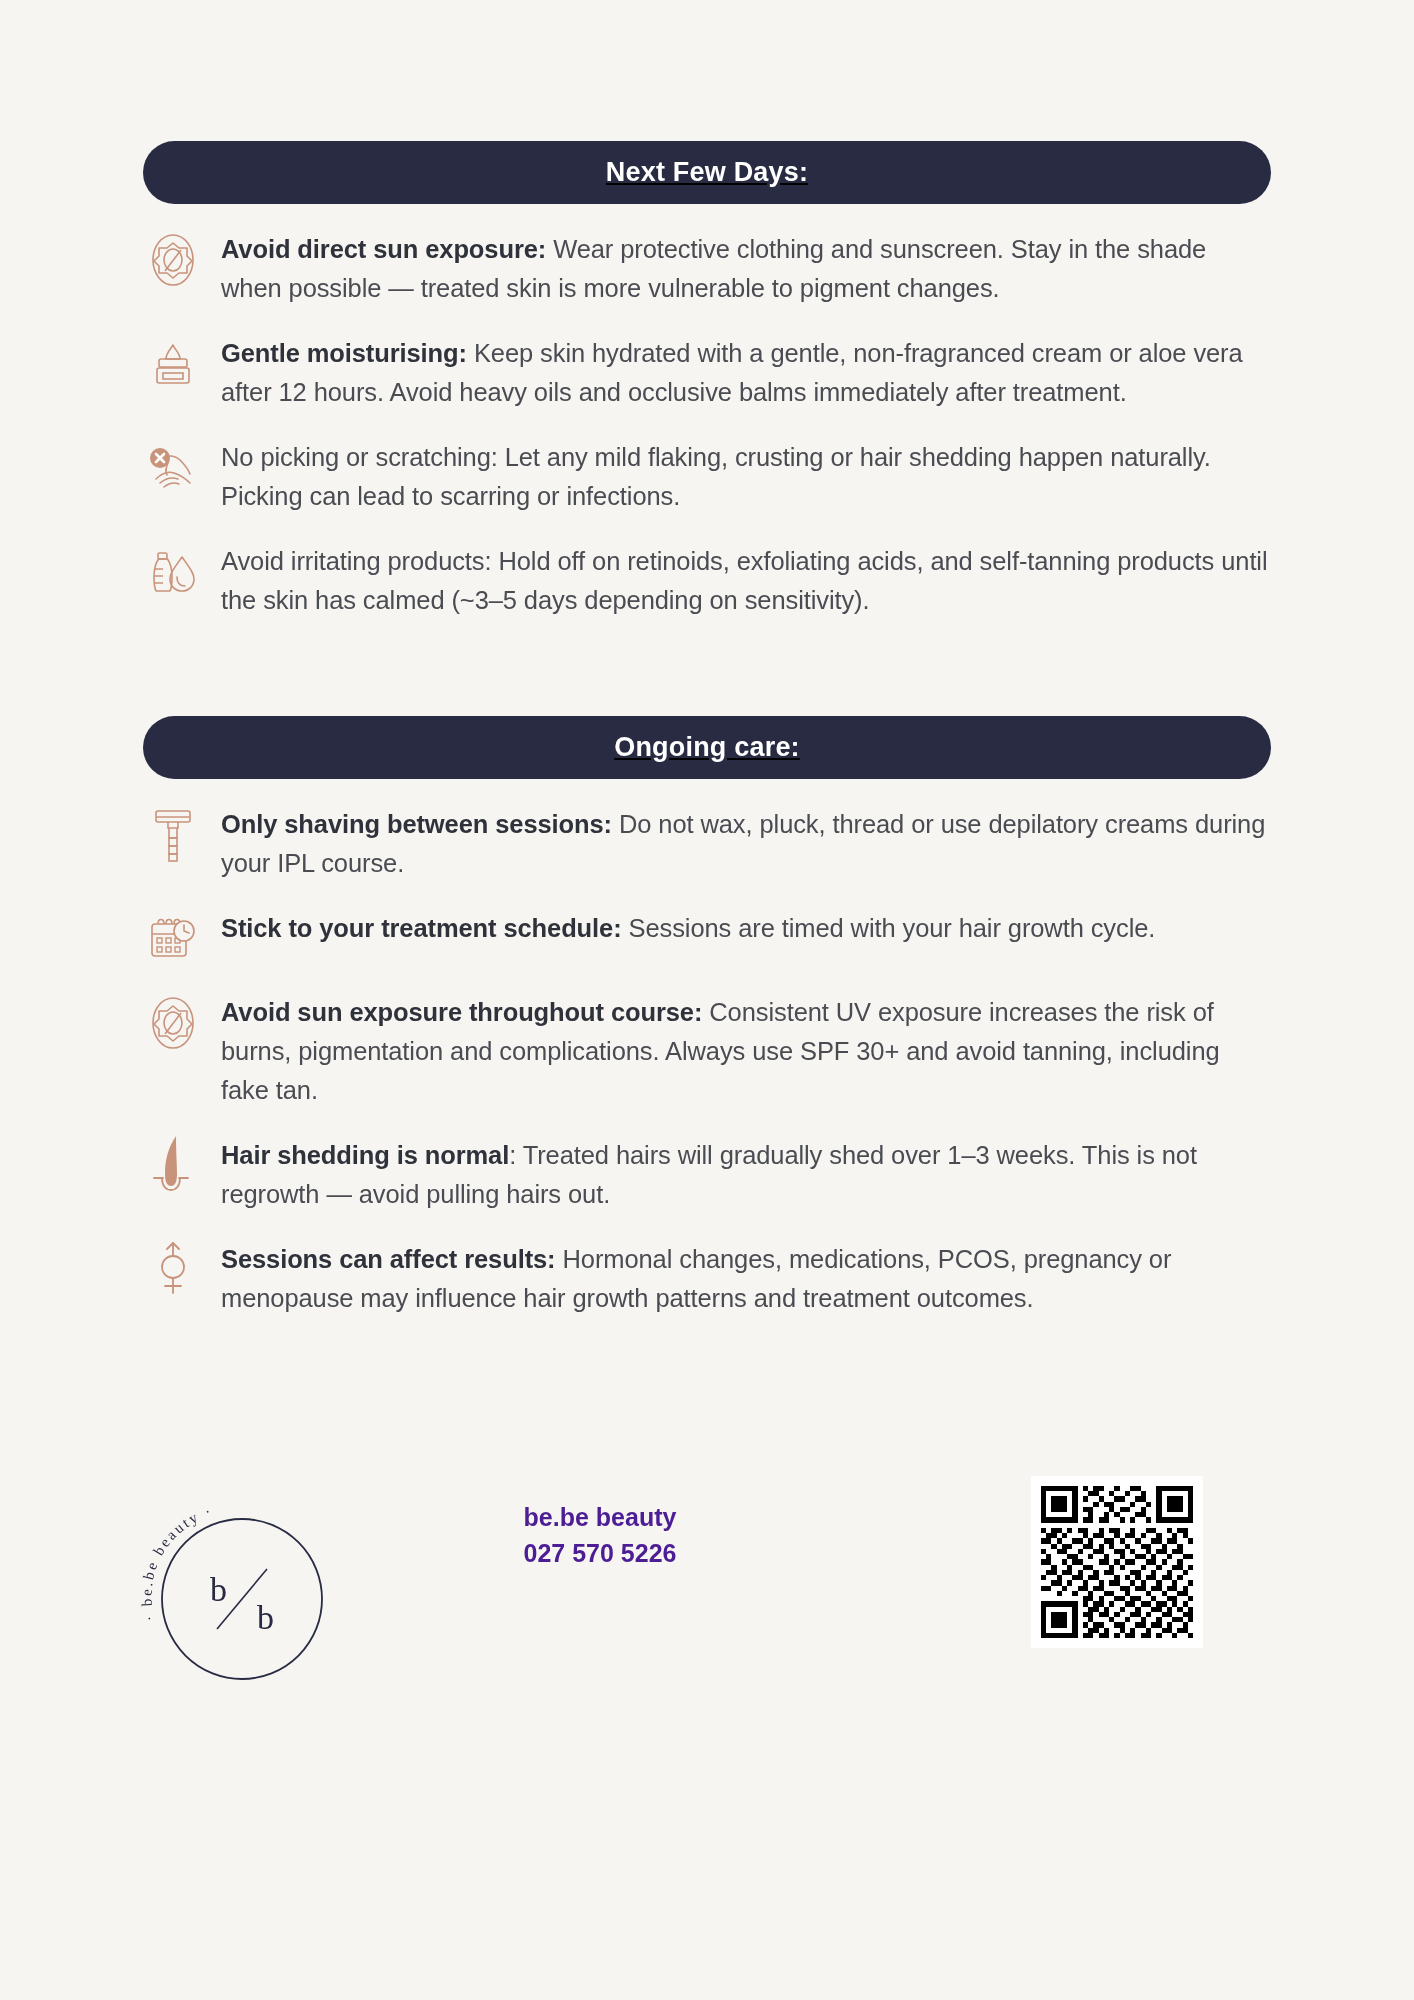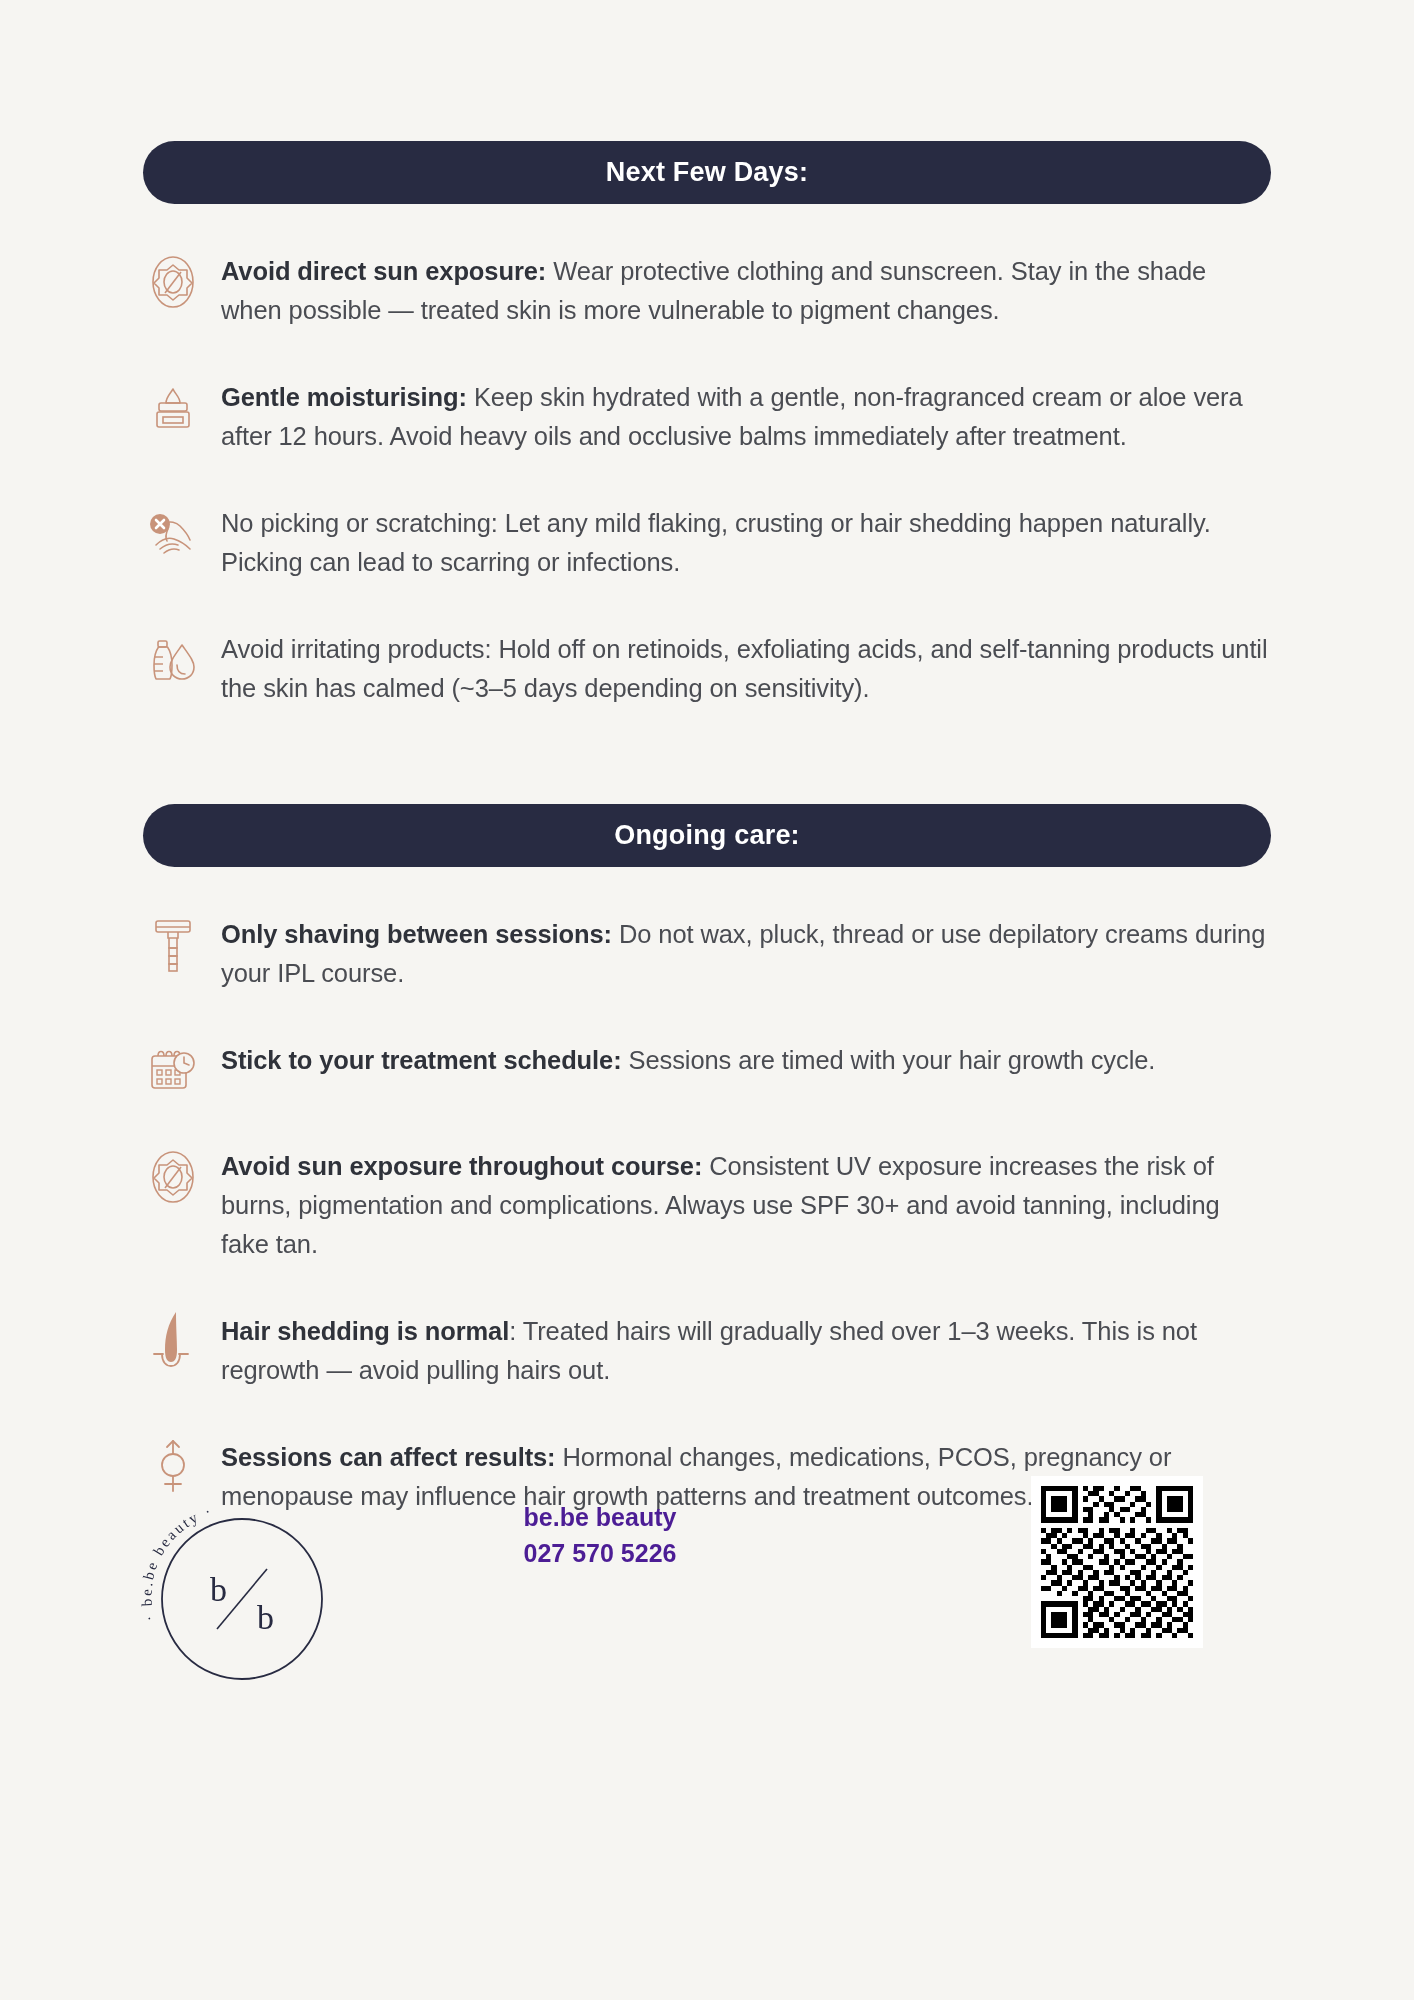--- a/index.html
+++ b/index.html
@@ -18,36 +18,37 @@
   }
   .section-header {
     margin: 0 auto;
     width: 1128px;
     background: #282b42;
     border-radius: 60px;
     height: 63px;
     display: flex;
     align-items: center;
     justify-content: center;
+    text-decoration: underline;
   }
   .section-header span {
     color: #ffffff;
     font-size: 27px;
     font-weight: bold;
     letter-spacing: 0.2px;
   }
   #header-next { margin-top: 141px; }
   #header-ongoing { margin-top: 0; }
 
   .bullet-list { width: 1128px; margin: 0 auto; }
   .bullet {
     display: flex;
     align-items: flex-start;
     gap: 18px;
-    margin-top: 48px;
+    margin-top: 26px;
   }
   .bullet .icon-wrap {
     flex: 0 0 60px;
     width: 60px;
     height: 58px;
     display: flex;
     align-items: center;
     justify-content: center;
     padding-top: 2px;
   }

